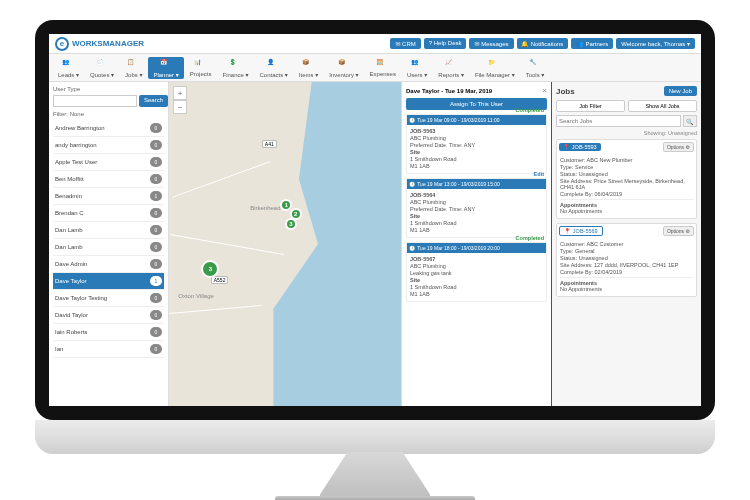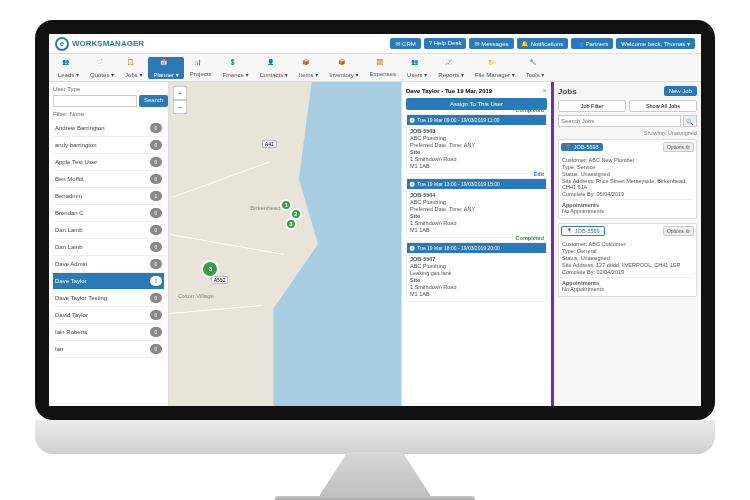--- a/index.html
+++ b/index.html
@@ -47,21 +47,21 @@
 .mid-head b{font-size:6px}
 .close{font-size:8px;color:#888;cursor:pointer}
 .assign-btn{background:#2a7ab8;color:#fff;padding:3px;text-align:center;font-size:6px;margin-bottom:4px;border-radius:2px}
 .jcard{border:1px solid #eee;border-radius:2px;margin-bottom:4px;padding:3px;font-size:5.5px;color:#555;position:relative}
 .jtime{background:#2a7ab8;color:#fff;padding:2px;margin:-3px -3px 3px -3px;display:flex;align-items:center;gap:2px;font-size:5px}
 .jstat{position:absolute;right:2px;top:-8px;font-size:5.5px;font-weight:bold}
 .jstat.comp{color:#3a9b4a}
 .jstat.edit{color:#2a7ab8}
 .jline{margin-bottom:1px}
 
-.right{width:150px;background:#f6f6f6;border-left:3px solid #6d28d9;padding:4px;overflow:hidden}
+.right{width:150px;background:#f6f6f6;border-left:1px solid #6d28d9;padding:4px;overflow:hidden}
 .rhead{display:flex;justify-content:space-between;align-items:center;margin-bottom:4px}
 .rhead h3{font-size:8px;color:#444}
 .new-btn{background:#2a7ab8;color:#fff;padding:2px 5px;font-size:6px;border-radius:2px}
 .rfilter{display:flex;gap:3px;margin-bottom:3px}
 .rfilter div{flex:1;background:#fff;border:1px solid #ccc;padding:2px;font-size:5.5px;text-align:center;border-radius:2px}
 .rsearch{display:flex;gap:2px;margin-bottom:3px}
 .rsearch input{flex:1;border:1px solid #ccc;padding:2px;font-size:6px}
 .rsearch button{width:14px;background:#eee;border:1px solid #ccc;font-size:6px}
 .showing{font-size:5.5px;color:#888;text-align:right;margin-bottom:3px}
 .rjob{background:#fff;border:1px solid #ddd;border-radius:2px;margin-bottom:4px;font-size:5.5px;color:#555}

